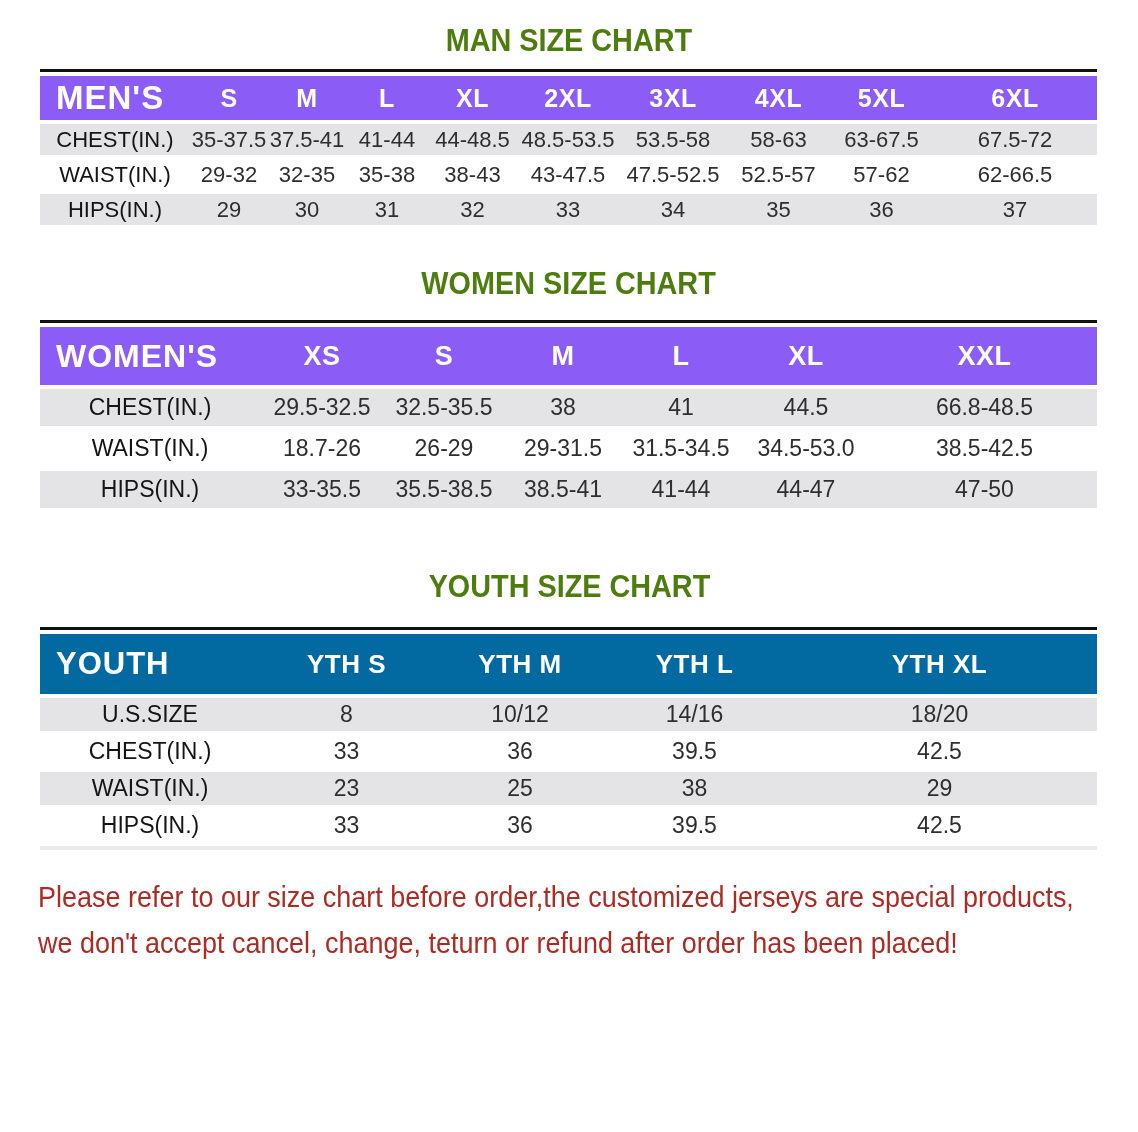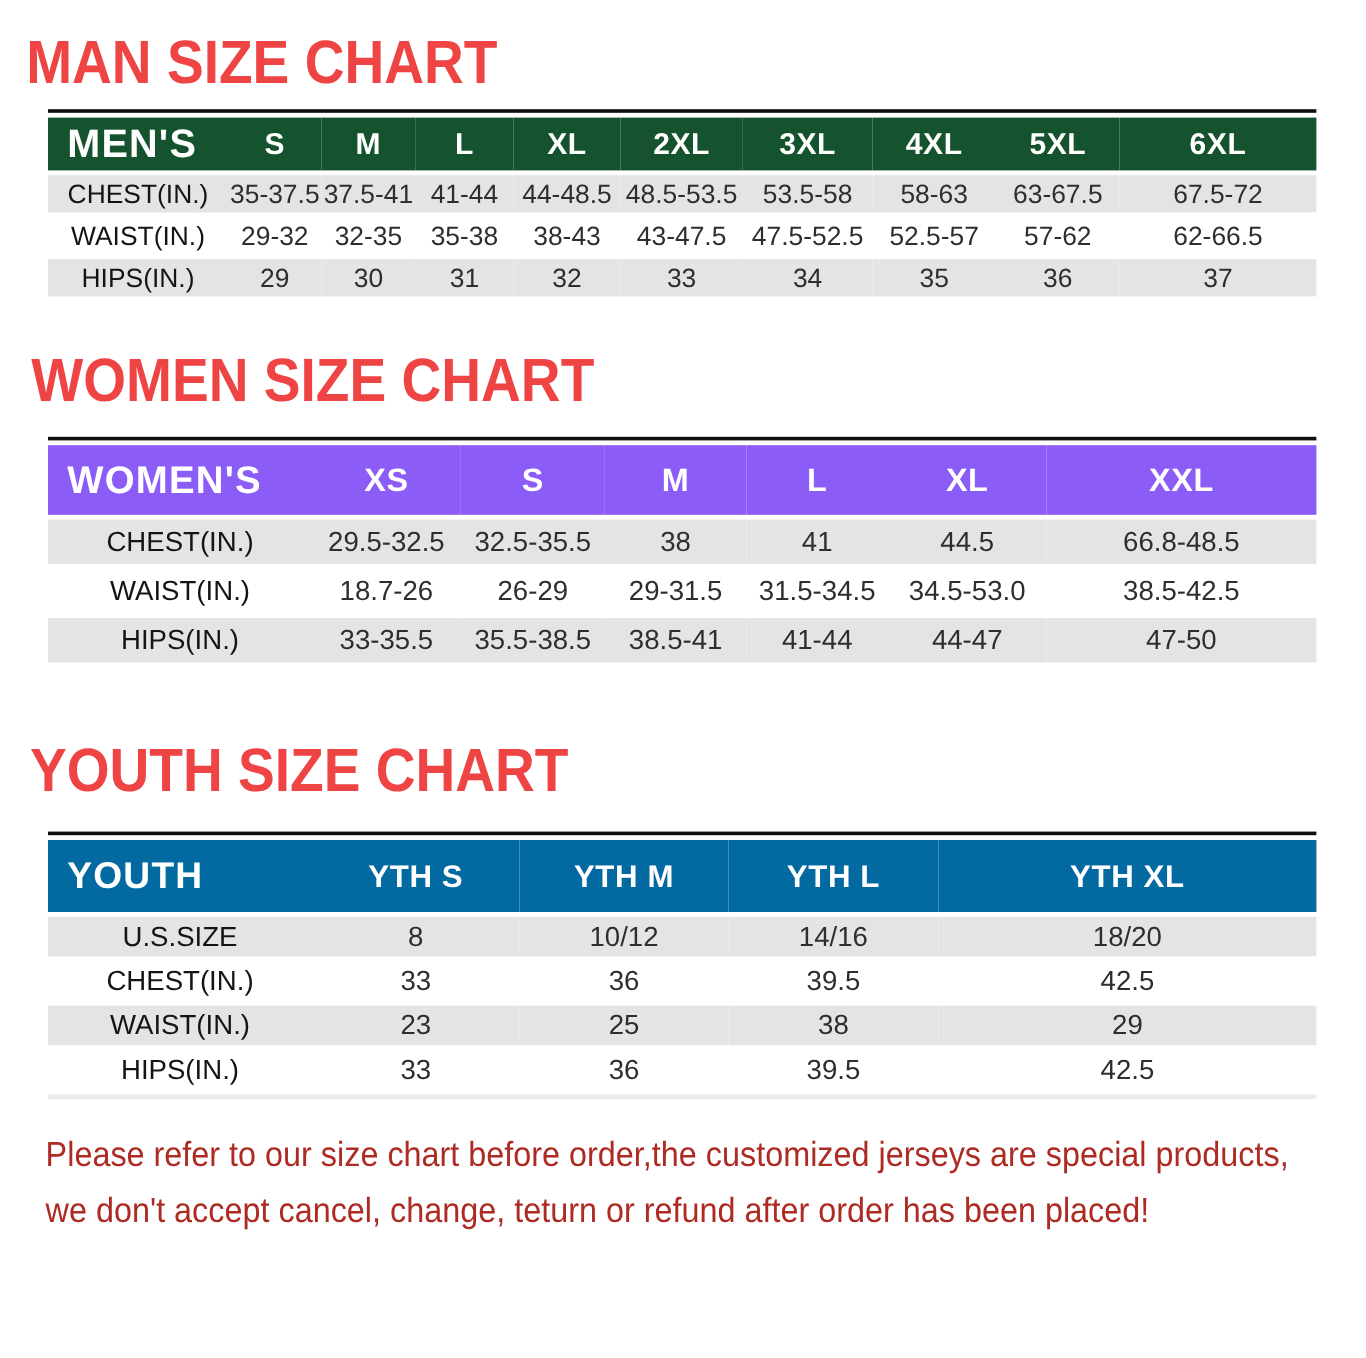--- a/index.html
+++ b/index.html
@@ -25,24 +25,24 @@
     font-weight: bold;
     color: #161412;
     letter-spacing: 1px;
     transform: scaleX(0.82) scaleY(1.05);
     white-space: nowrap;
     text-shadow: 2px 2px 1px rgba(90,45,0,0.35);
   }
 
   
   .section-title {
-    text-align: left;
-    font-size: 51px;
+    text-align: center;
+    font-size: 32px;
     font-weight: bold;
-    color: #ef4444;
+    color: #4d7c0f;
     white-space: nowrap;
   }
   .section-title > span { display: inline-block; transform: scaleX(0.9); }
   #title-men   { margin-top: 22px; }
   #title-women { margin-top: 36px; }
   #title-youth { margin-top: 56px; }
 
   
   table {
     border-collapse: separate;
@@ -119,21 +119,21 @@
           <col style="width:78px">
           <col style="width:82px">
           <col style="width:89px">
         <col style="width:102px">
           <col style="width:108px">
           <col style="width:103px">
           <col style="width:103px">
           <col style="width:164px">
       </colgroup>
       <thead>
-          <tr style="background: #14532d;">
+          <tr style="background: #8b5cf6;">
             <th class="corner">MEN'S</th>
             <th>S</th>
             <th>M</th>
             <th>L</th>
             <th>XL</th>
             <th>2XL</th>
             <th>3XL</th>
             <th>4XL</th>
             <th>5XL</th>
             <th>6XL</th>

